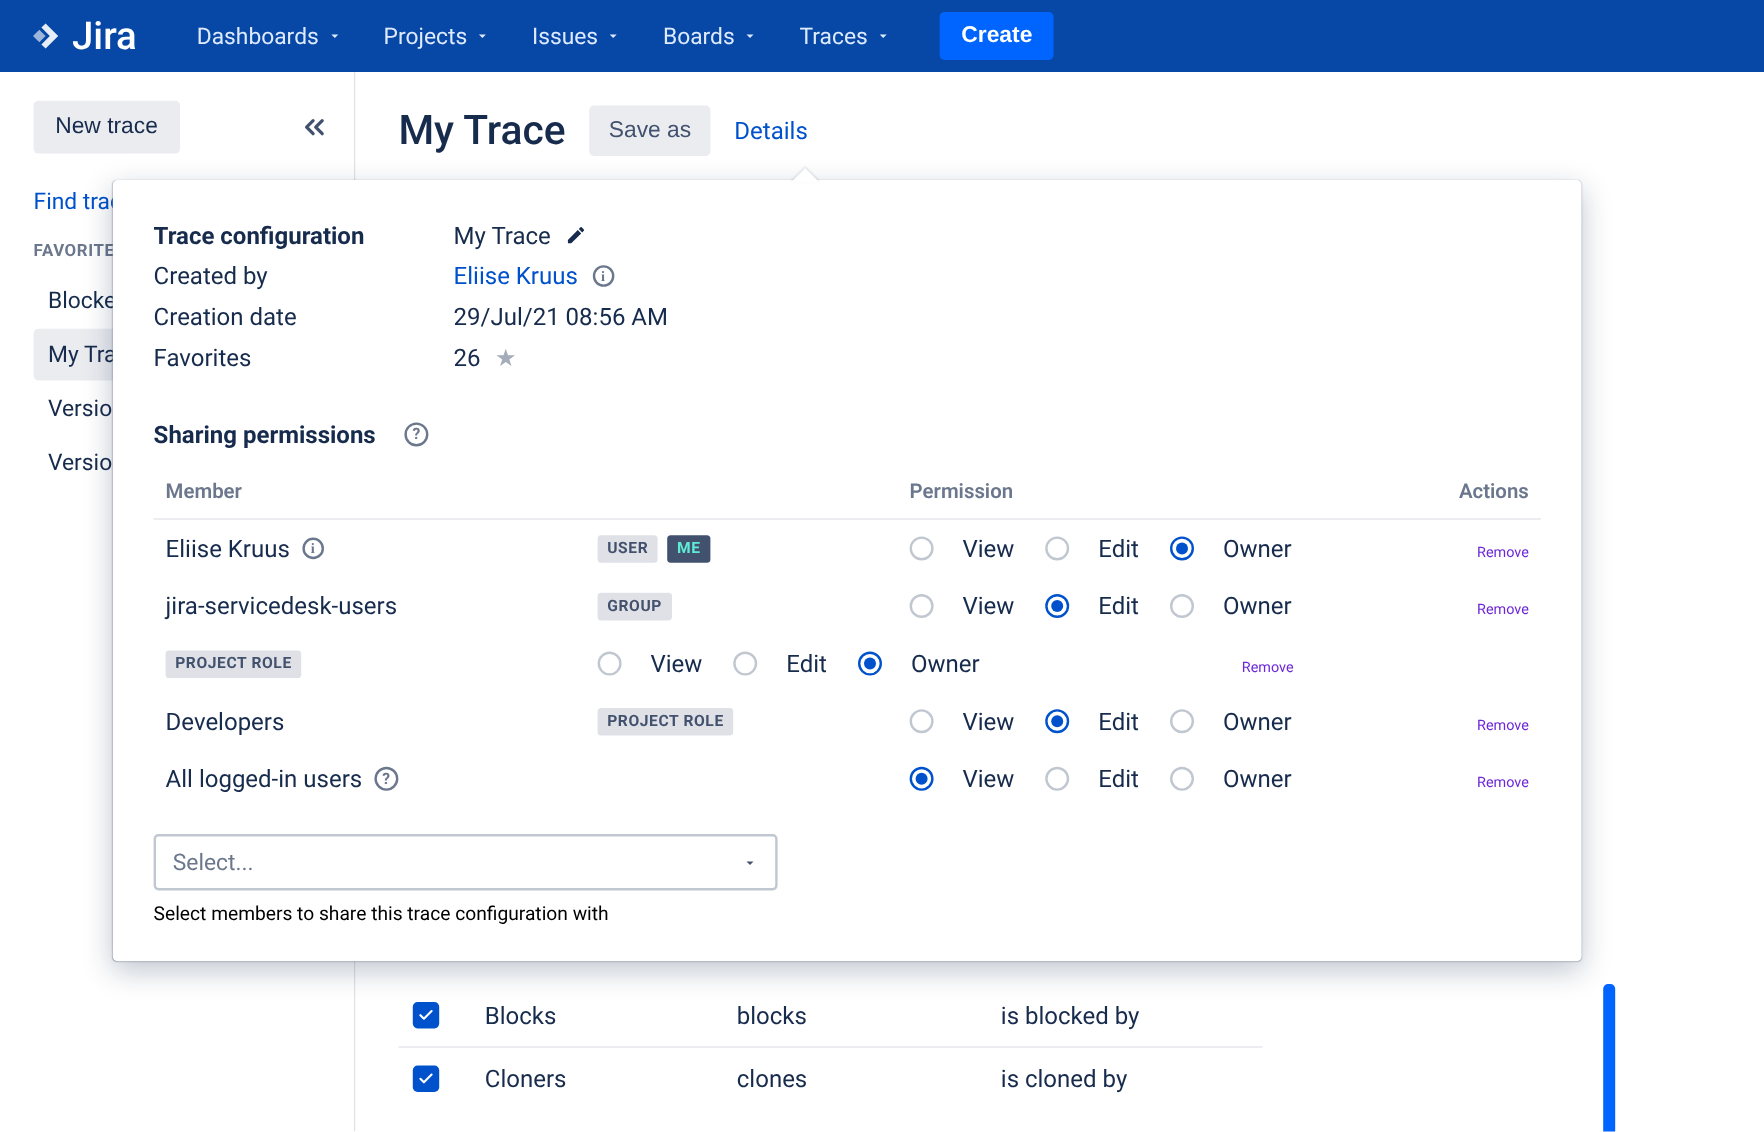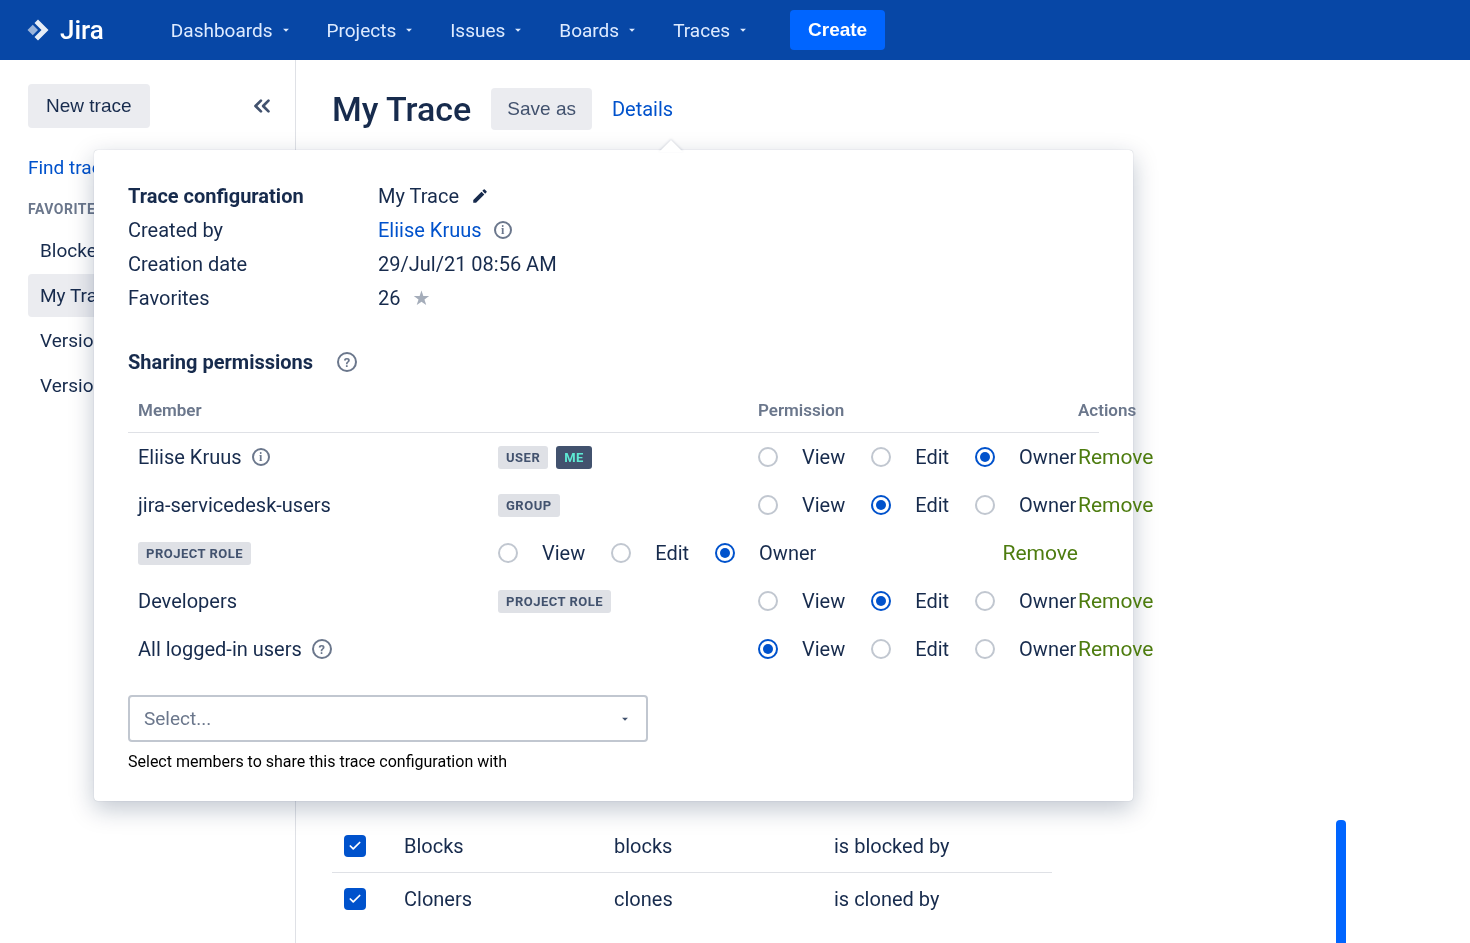--- a/index.html
+++ b/index.html
@@ -22,23 +22,23 @@
     align-items: center;
     padding: 0 24px;
     gap: 18px;
     color: #DEEBFF;
   }
   .jira-logo {
     display: flex;
     align-items: center;
     gap: 8px;
     color: #fff;
-    font-size: 26px;
+    font-size: 32px;
     font-weight: 500;
-    margin-right: 41px;
+    margin-right: 24px;
   }
   .jira-logo svg { width: 28px; height: 28px; }
   .nav-item {
     display: flex;
     align-items: center;
     gap: 6px;
     color: #DEEBFF;
     font-size: 19px;
     cursor: pointer;
     padding: 6px 8px;
@@ -174,21 +174,21 @@
     height: 150px;
     background: #0065FF;
     border-radius: 4px;
   }
 
   
   .popover {
     position: absolute;
     left: 94px;
     top: 150px;
-    width: 1039px;
+    width: 1224px;
     background: #fff;
     border-radius: 4px;
     box-shadow: 0 8px 24px rgba(9,30,66,.25), 0 0 1px rgba(9,30,66,.3);
     padding: 34px 34px 30px 34px;
   }
   .popover::before {
     content: "";
     position: absolute;
     top: -10px;
     left: 565px;
@@ -278,22 +278,22 @@
   .radio-circle.checked::after {
     content: "";
     position: absolute;
     left: 3px; top: 3px;
     width: 10px; height: 10px;
     background: #0052CC;
     border-radius: 50%;
   }
   .action-cell { text-align: right; }
   .remove-link {
-    color: #4d7c0f;
-    font-size: 21px;
+    color: #6d28d9;
+    font-size: 12px;
     cursor: pointer;
   }
   .actions-header { text-align: right; }
 
   .select-box {
     margin-top: 22px;
     width: 520px;
     border: 2px solid #C1C7D0;
     border-radius: 4px;
     padding: 10px 14px;

